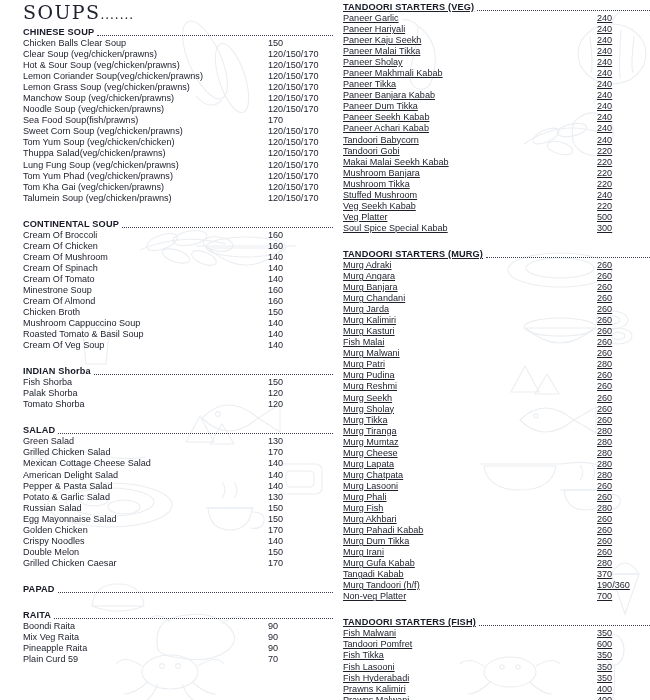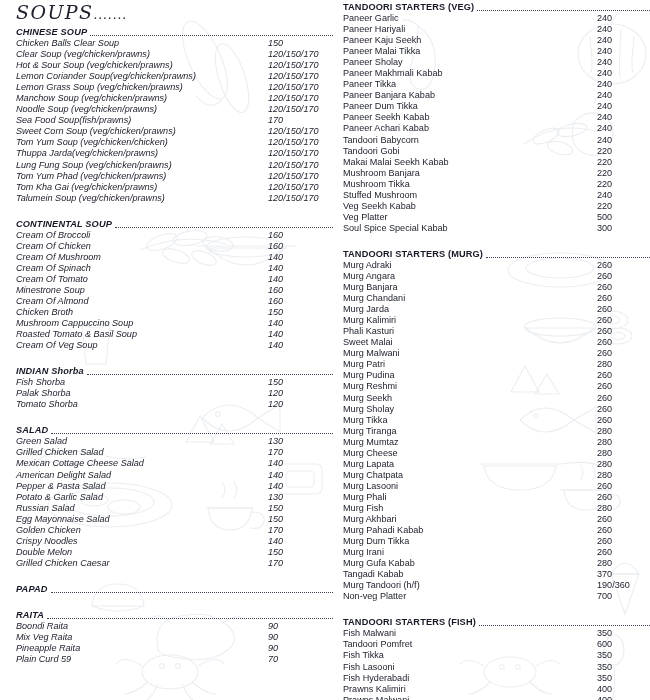--- a/index.html
+++ b/index.html
@@ -31,22 +31,22 @@
     z-index: 2;
     width: 650px;
     height: 700px;
     display: flex;
     box-sizing: border-box;
   }
   .col {
     box-sizing: border-box;
     position: relative;
   }
-  .col-left  { width: 333px; padding: 0 0 0 16px; font-style: italic; }
-  .col-right { width: 317px; padding: 0 0 4px 10px; }
+  .col-left  { width: 333px; padding: 0 0 0 23px; }
+  .col-right { width: 317px; padding: 0 0 4px 10px; text-decoration: underline; }
 
   
   .banner {
     font-family: "DejaVu Serif", serif;
     font-size: 19px;
     font-weight: 400;
     letter-spacing: 1.4px;
     color: #20222e;
     line-height: 1;
     padding-top: 3px;
@@ -329,21 +329,21 @@
           <span class="name">Sweet Corn Soup (veg/chicken/prawns)</span>
           <span class="spacer"></span>
           <span class="price">120/150/170</span>
         </div>
       <div class="row">
           <span class="name">Tom Yum Soup (veg/chicken/chicken)</span>
           <span class="spacer"></span>
           <span class="price">120/150/170</span>
         </div>
       <div class="row">
-          <span class="name">Thuppa Jarda(veg/chicken/prawns)</span>
+          <span class="name">Thuppa Salad(veg/chicken/prawns)</span>
           <span class="spacer"></span>
           <span class="price">120/150/170</span>
         </div>
       <div class="row">
           <span class="name">Lung Fung Soup (veg/chicken/prawns)</span>
           <span class="spacer"></span>
           <span class="price">120/150/170</span>
         </div>
       <div class="row">
           <span class="name">Tom Yum Phad (veg/chicken/prawns)</span>
@@ -699,26 +699,26 @@
           <span class="name">Murg Jarda</span>
           <span class="spacer"></span>
           <span class="price">260</span>
         </div>
       <div class="row">
           <span class="name">Murg Kalimiri</span>
           <span class="spacer"></span>
           <span class="price">260</span>
         </div>
       <div class="row">
-          <span class="name">Phali Kasturi</span>
-          <span class="spacer"></span>
-          <span class="price">260</span>
-        </div>
-      <div class="row">
-          <span class="name">Sweet Malai</span>
+          <span class="name">Murg Kasturi</span>
+          <span class="spacer"></span>
+          <span class="price">260</span>
+        </div>
+      <div class="row">
+          <span class="name">Fish Malai</span>
           <span class="spacer"></span>
           <span class="price">260</span>
         </div>
       <div class="row">
           <span class="name">Murg Malwani</span>
           <span class="spacer"></span>
           <span class="price">260</span>
         </div>
       <div class="row">
           <span class="name">Murg Patri</span>

